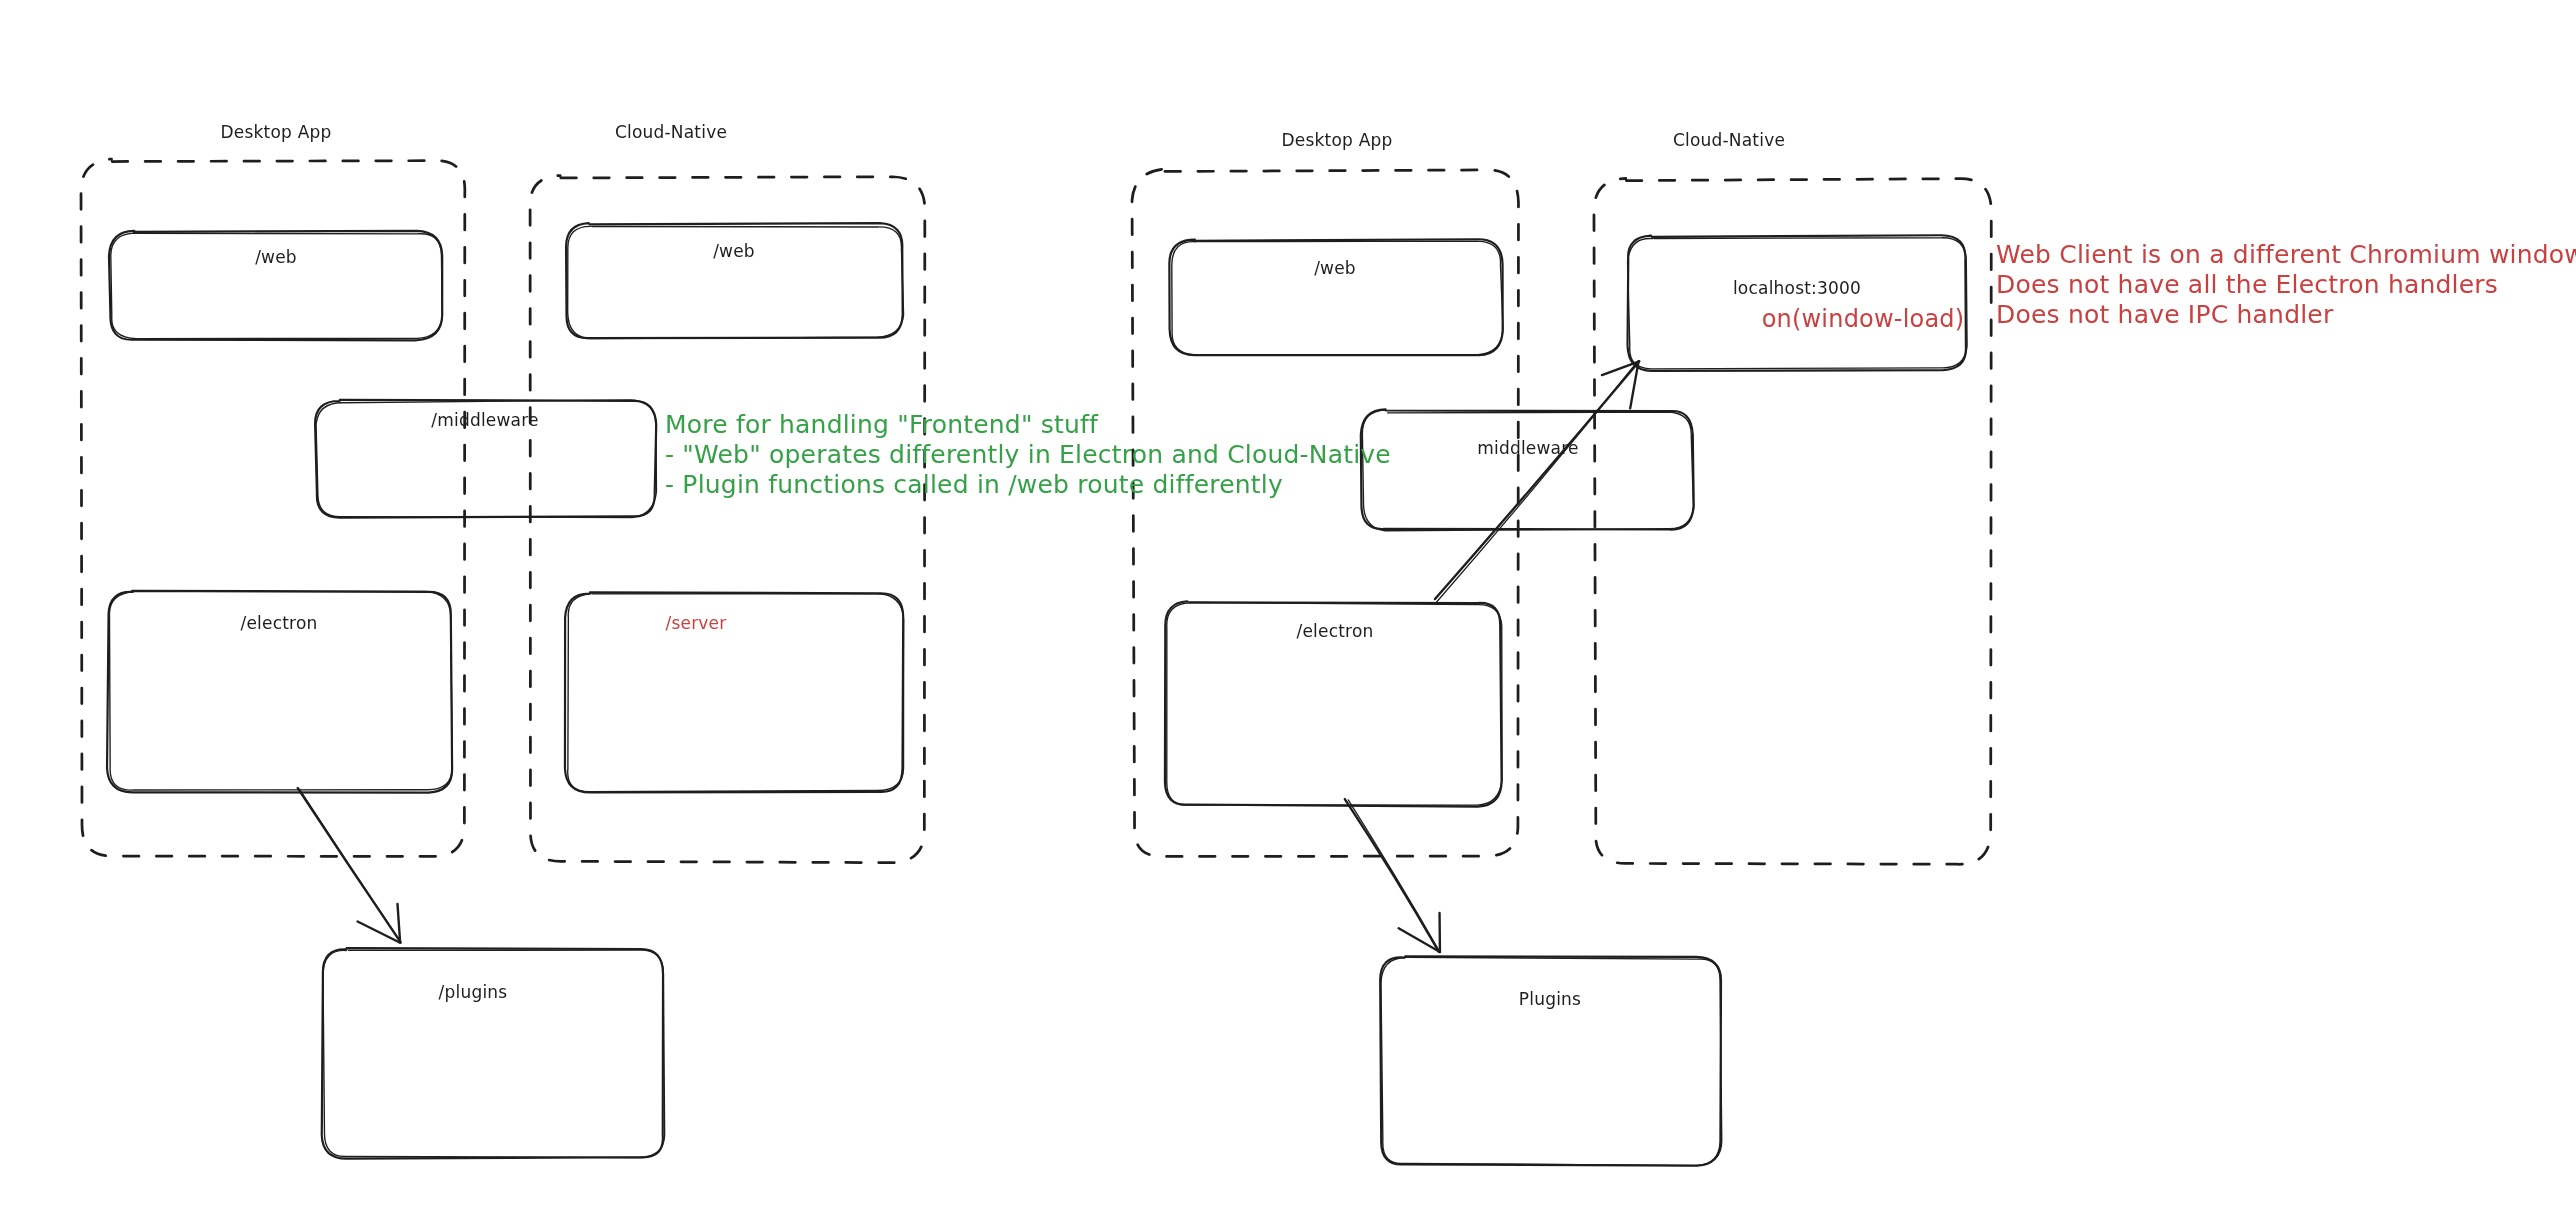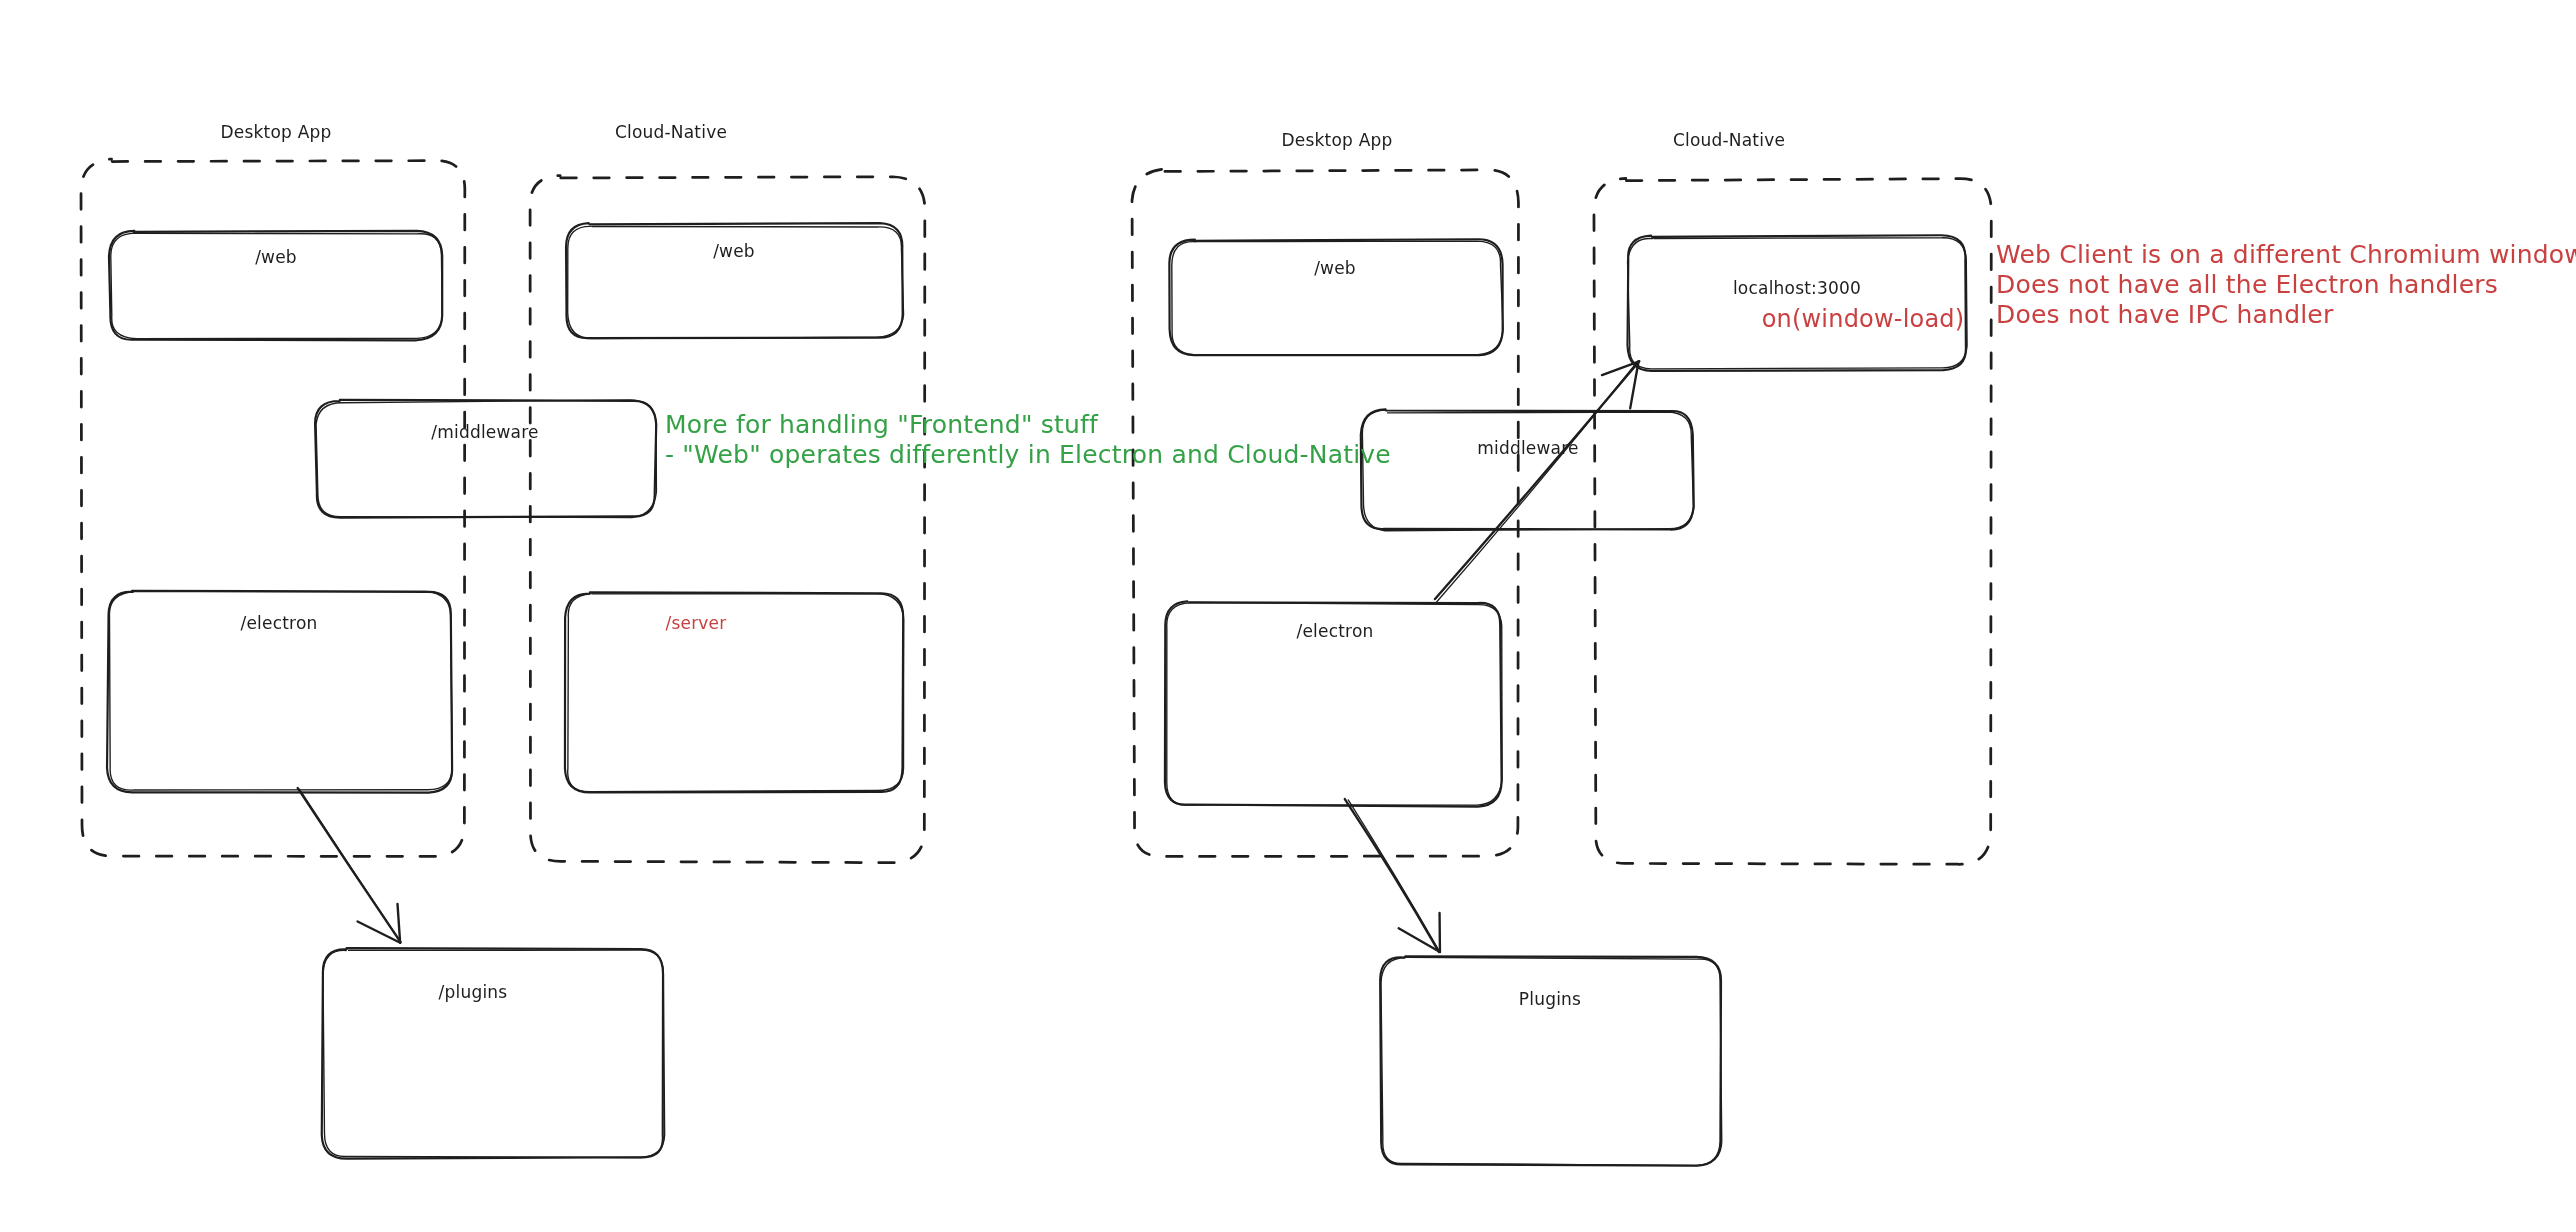--- a/index.html
+++ b/index.html
@@ -99,26 +99,26 @@
     <path d="M 1573 1040 L 1572.5750792186232 997.3621172860383" fill="none" stroke="#1e1e1e" stroke-width="2.6" stroke-linecap="round" stroke-linejoin="round"></path>
   </svg>
 
 <div id="text-layer">
     <div class="dgm-text grp-label" style="left: 276px; top: 122px;">Desktop App</div>
     <div class="dgm-text grp-label" style="left: 671px; top: 122px;">Cloud-Native</div>
     <div class="dgm-text grp-label" style="left: 1337px; top: 130px;">Desktop App</div>
     <div class="dgm-text grp-label" style="left: 1729px; top: 130px;">Cloud-Native</div>
     <div class="dgm-text node-label" style="left: 276px; top: 247px;">/web</div>
     <div class="dgm-text node-label" style="left: 734px; top: 241px;">/web</div>
-    <div class="dgm-text node-label" style="left: 485px; top: 422px;">/middleware</div>
+    <div class="dgm-text node-label" style="left: 485px; top: 410px;">/middleware</div>
     <div class="dgm-text node-label" style="left: 279px; top: 613px;">/electron</div>
     <div class="dgm-text node-label red" style="left: 696px; top: 613px;">/server</div>
     <div class="dgm-text node-label" style="left: 473px; top: 982px;">/plugins</div>
     <div class="dgm-text node-label" style="left: 1335px; top: 258px;">/web</div>
     <div class="dgm-text node-label" style="left: 1797px; top: 254px; margin-top: 24px;">localhost:3000</div>
     <div class="dgm-text node-sub" style="left: 1847px; top: 305px;">on(window-load)</div>
     <div class="dgm-text node-label" style="left: 1528px; top: 438px;">middleware</div>
     <div class="dgm-text node-label" style="left: 1335px; top: 621px;">/electron</div>
     <div class="dgm-text node-label" style="left: 1550px; top: 989px;">Plugins</div>
-    <div class="dgm-text annot green" style="left: 665px; top: 410px;"><span>More for handling "Frontend" stuff</span><span>- "Web" operates differently in Electron and Cloud-Native</span></div>
+    <div class="dgm-text annot green" style="left: 665px; top: 410px;"><span>More for handling "Frontend" stuff</span><span>- "Web" operates differently in Electron and Cloud-Native</span><span>- Plugin functions called in /web route differently</span></div>
     <div class="dgm-text annot red" style="left: 1996px; top: 240px;"><span>Web Client is on a different Chromium window</span><span>Does not have all the Electron handlers</span><span>Does not have IPC handler</span></div>
   </div>
 
 
 </body></html>

